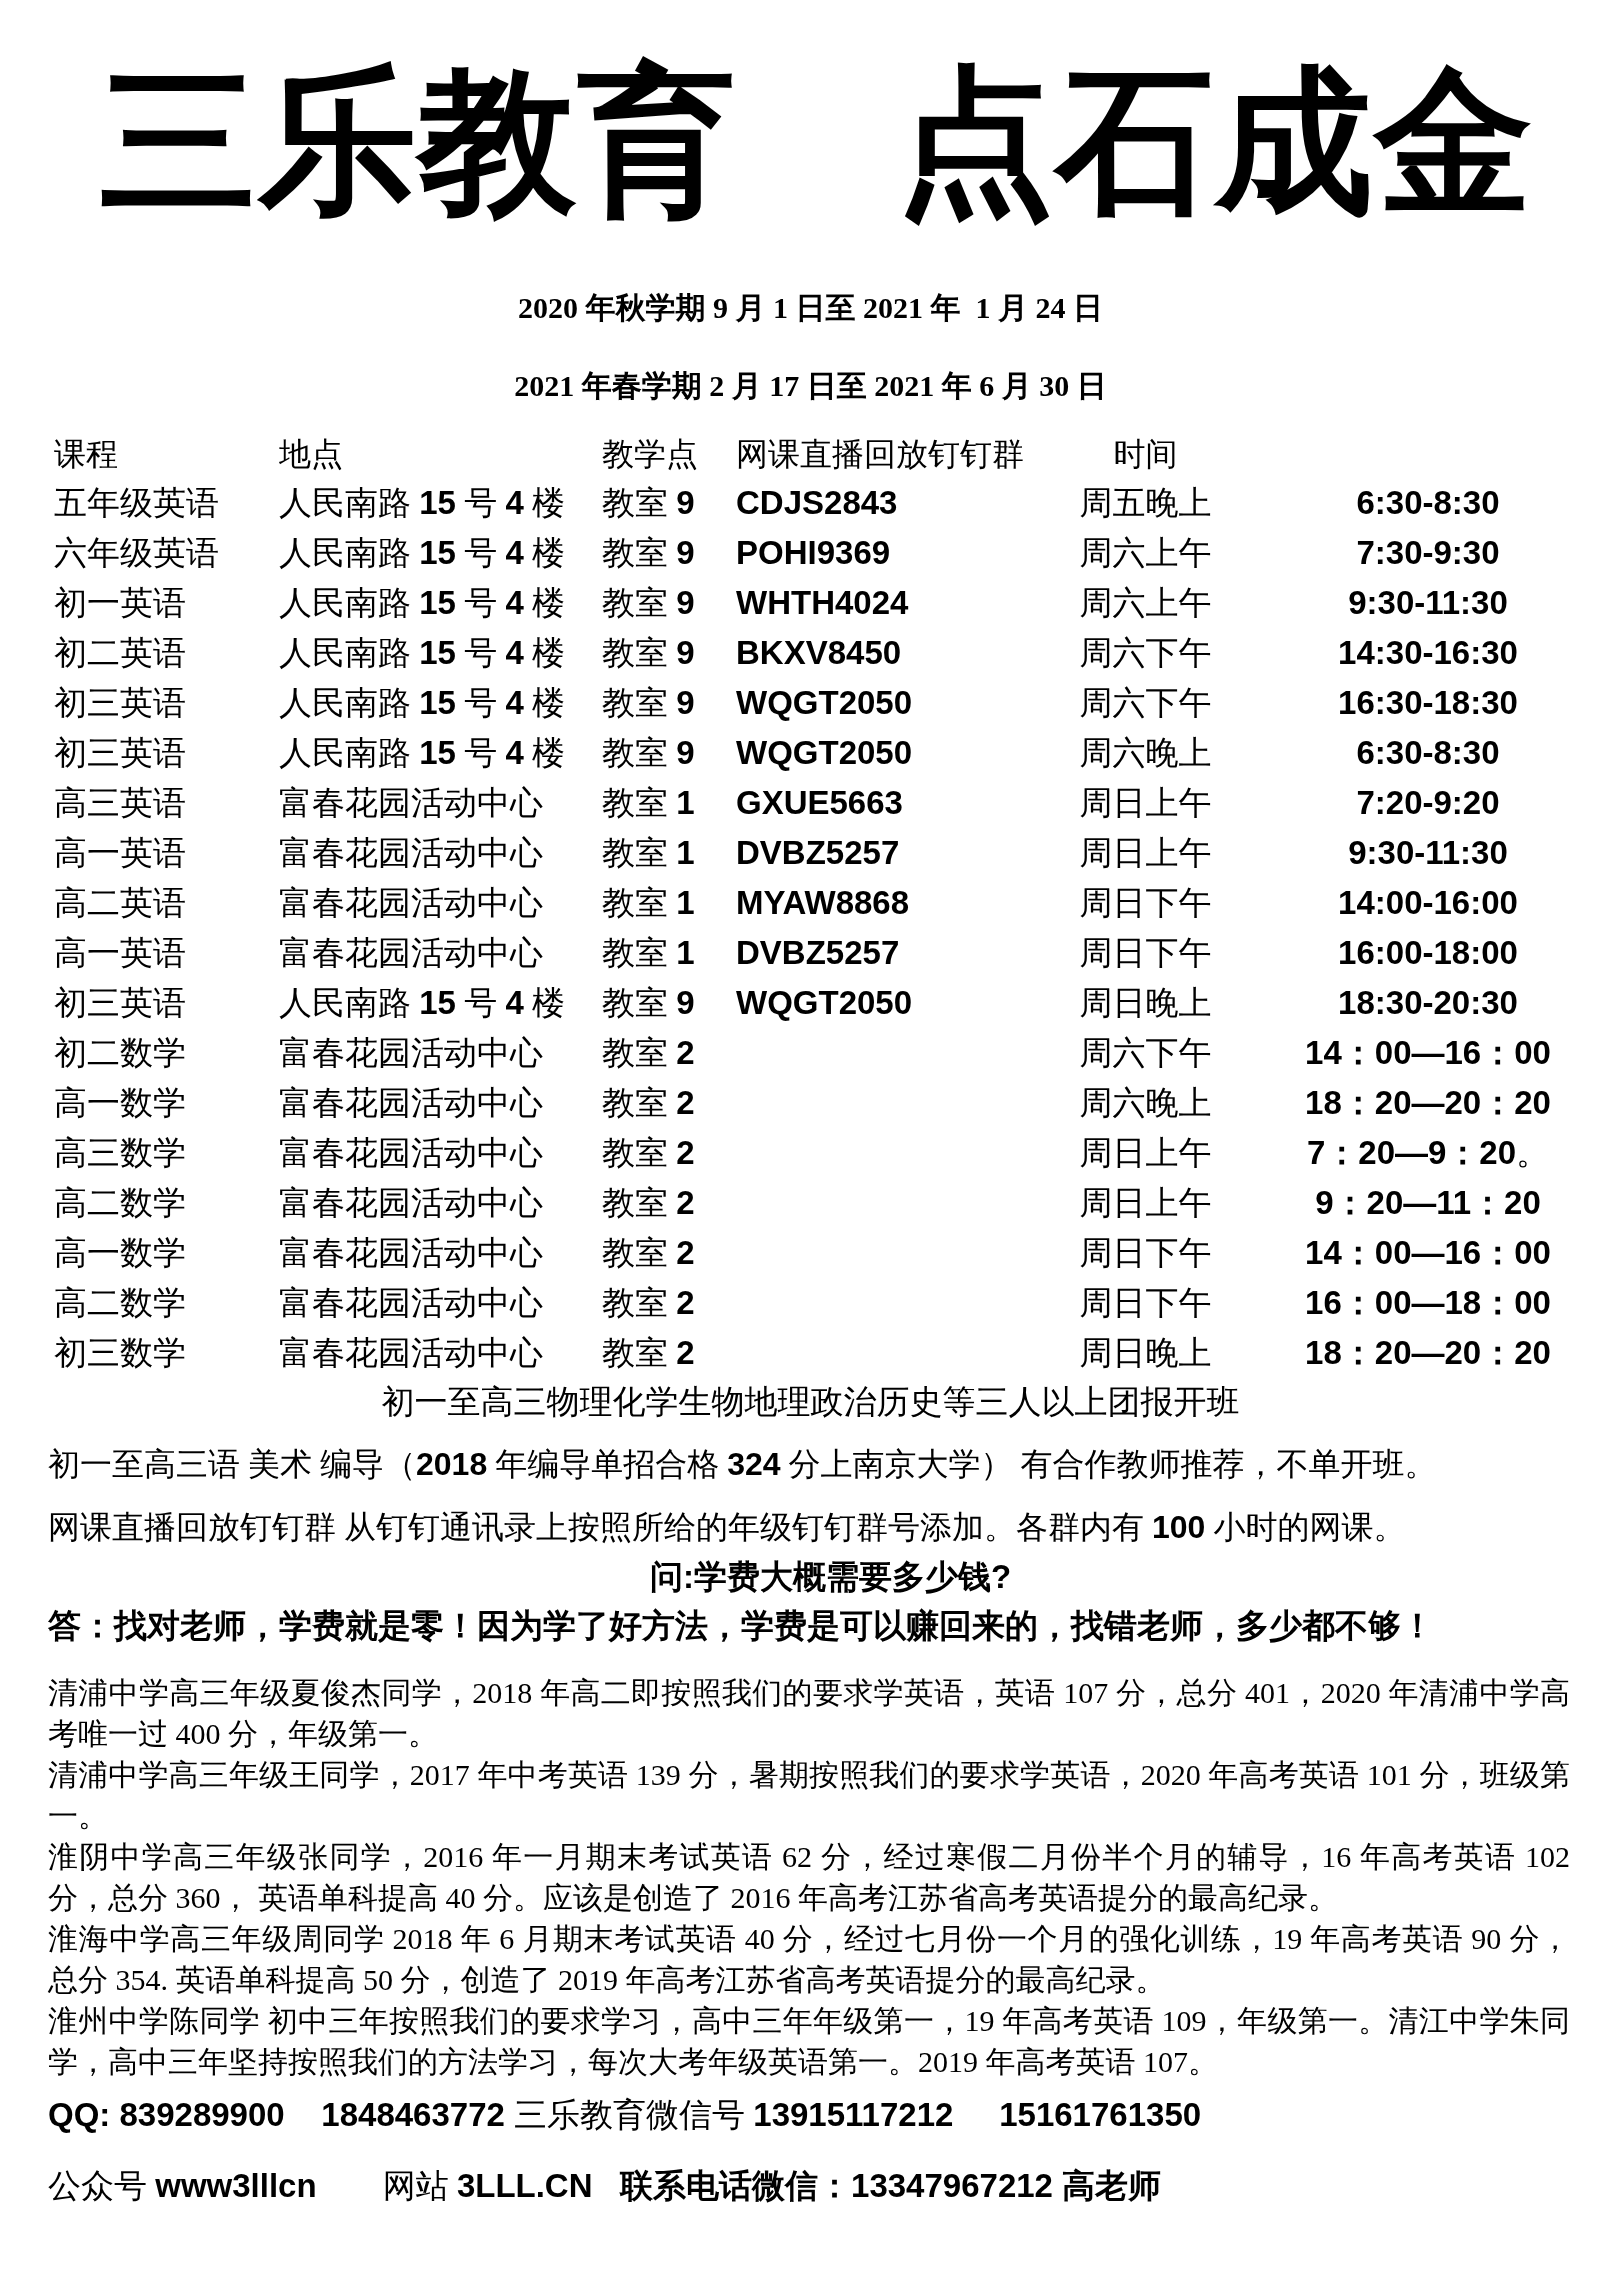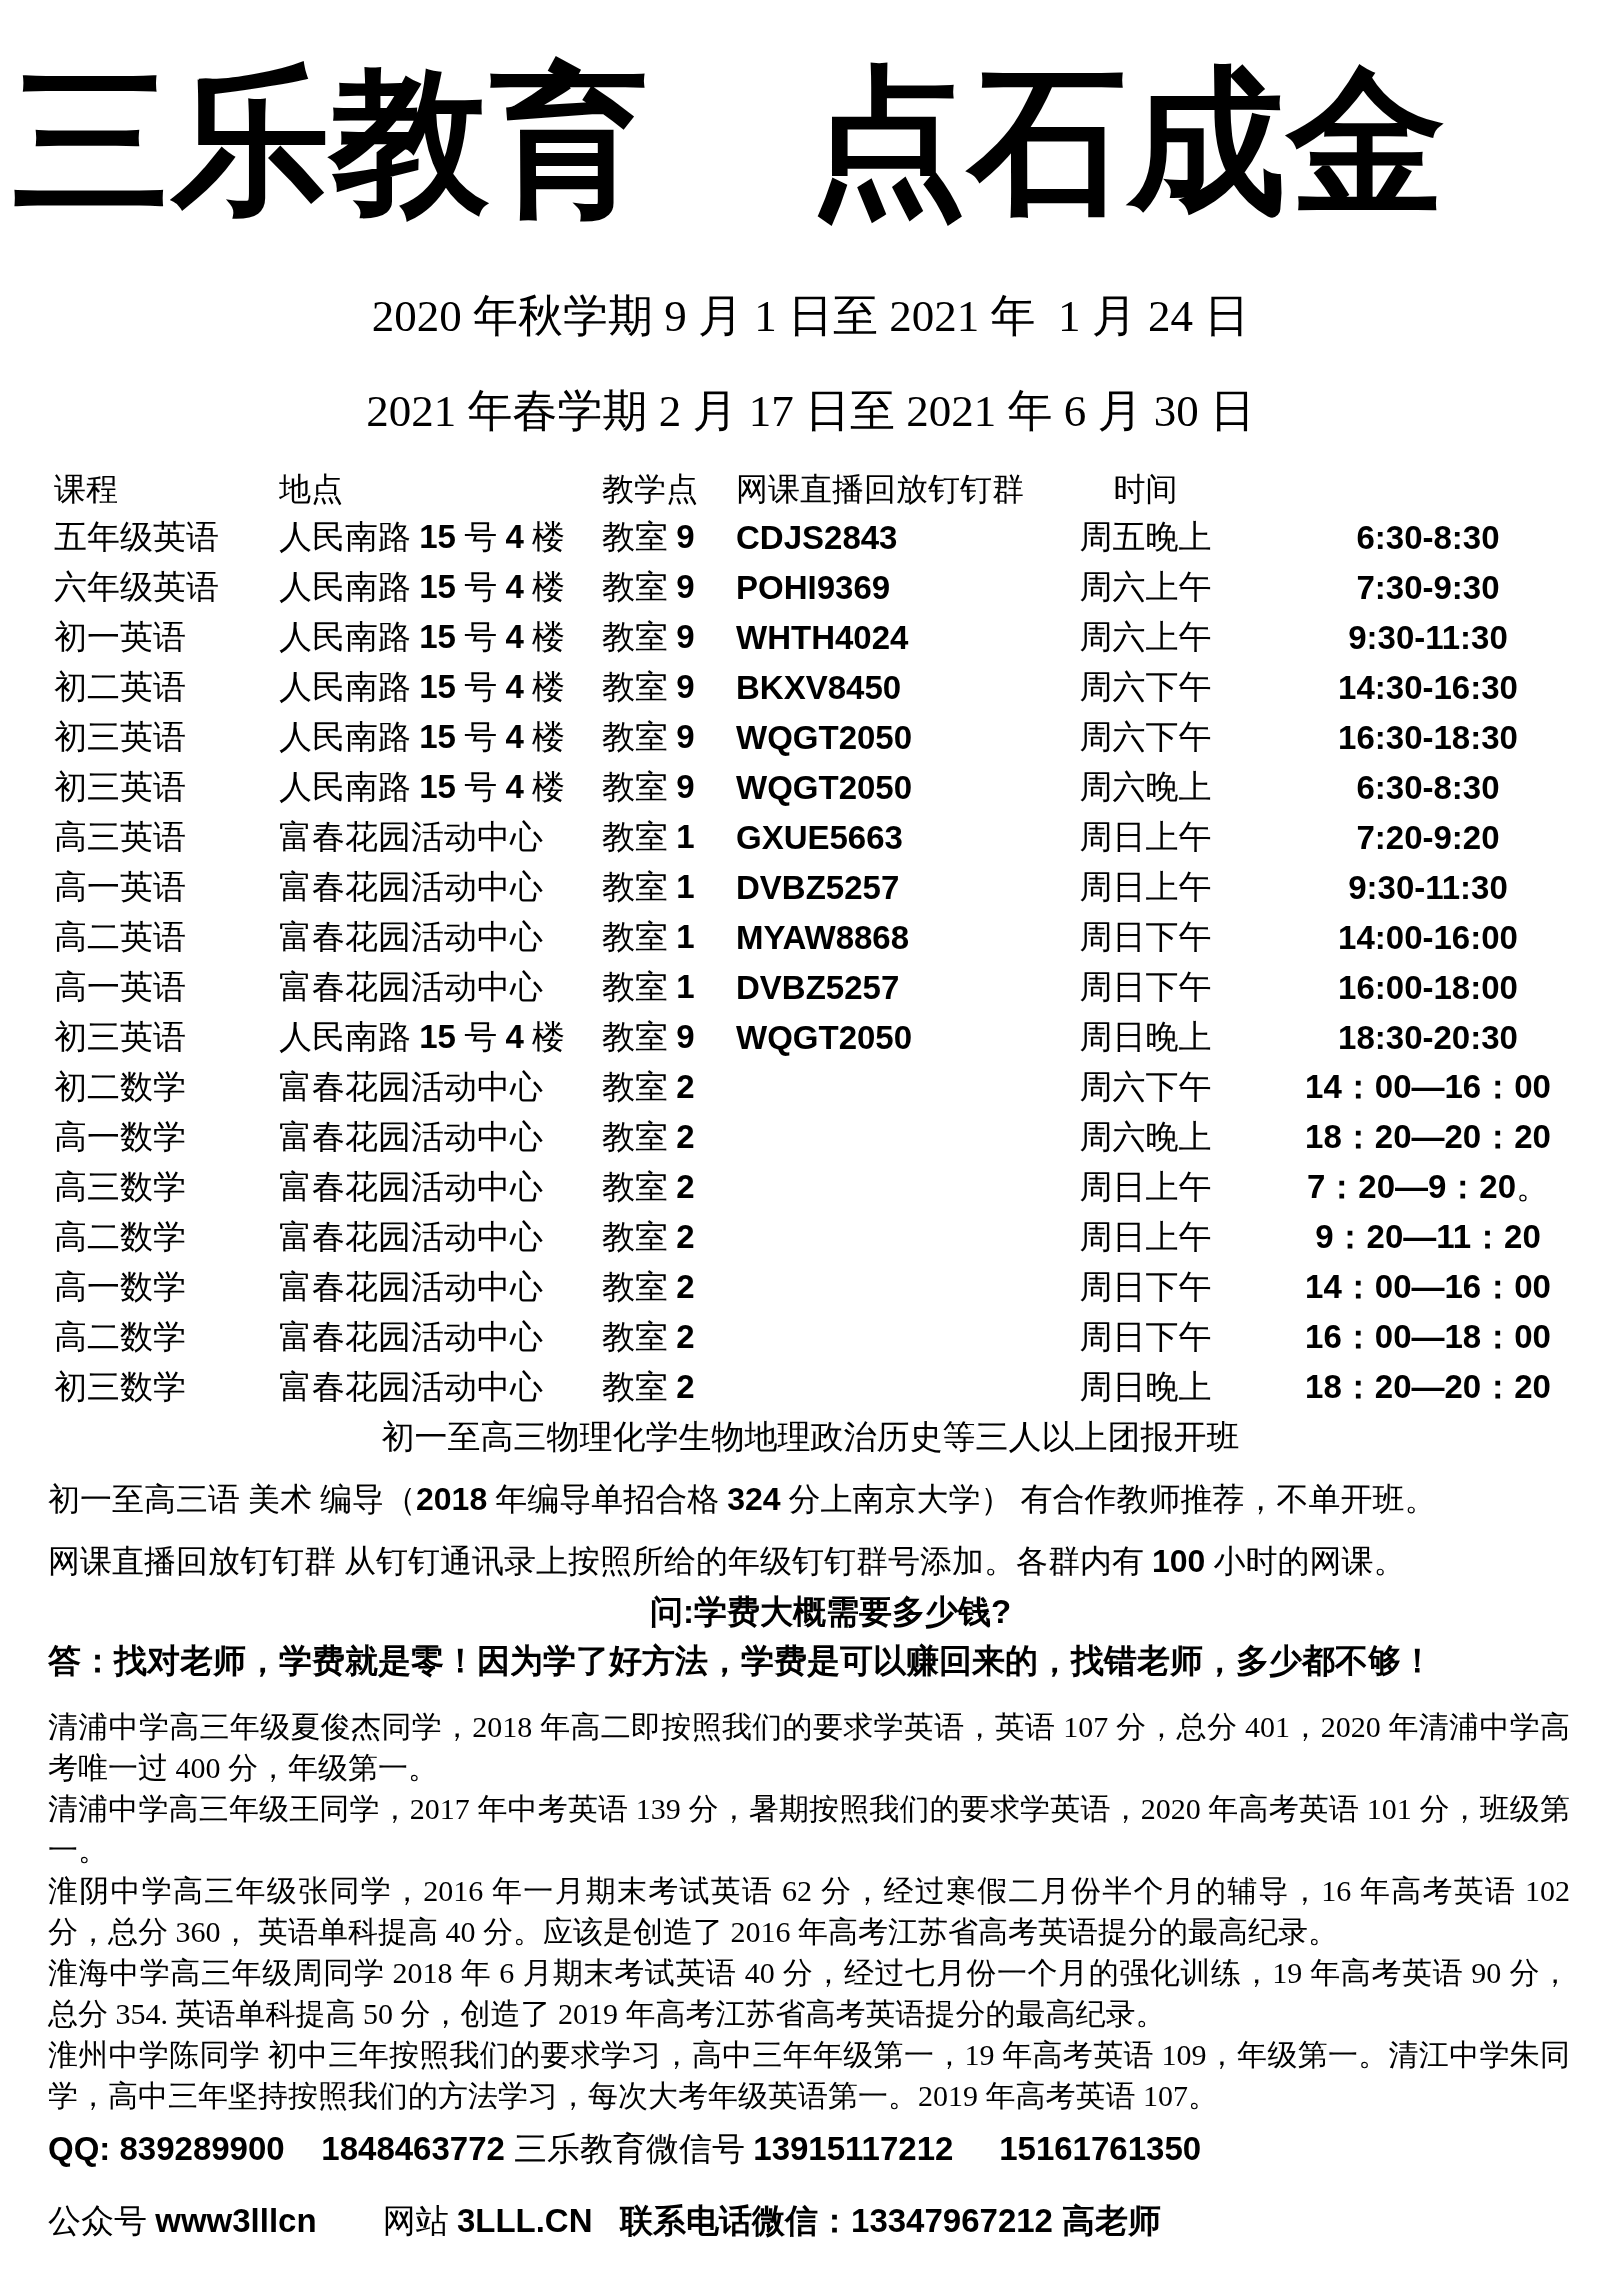--- a/index.html
+++ b/index.html
@@ -6,31 +6,32 @@
   body{
     width:1621px;height:2295px;
     background:#ffffff;color:#000000;
     font-family:"Liberation Serif","DejaVu Serif",serif;
     overflow:hidden;
   }
   .page{width:1621px;height:2295px;position:relative;}
 
   .title{
     margin:38px 0 0 12px;
+    text-align:center;
     font-size:158px;
     line-height:1.3;
     font-weight:bold;
     font-family:"DejaVu Serif","Liberation Serif",serif;
     white-space:pre;
     letter-spacing:1.4px;
   }
   .date{
     text-align:center;
-    font-weight:normal;
-    font-size:45px;
+    font-weight:bold;
+    font-size:30px;
     line-height:1.15;
     white-space:pre-wrap;
   }
   .date-fall{margin-top:48px;}
   .date-spring{margin-top:43px;}
 
   .table{margin:29px 0 2px 54px;}
   .trow{
     display:grid;
     grid-template-columns:225px 323px 134px 308px 203px 362px;

